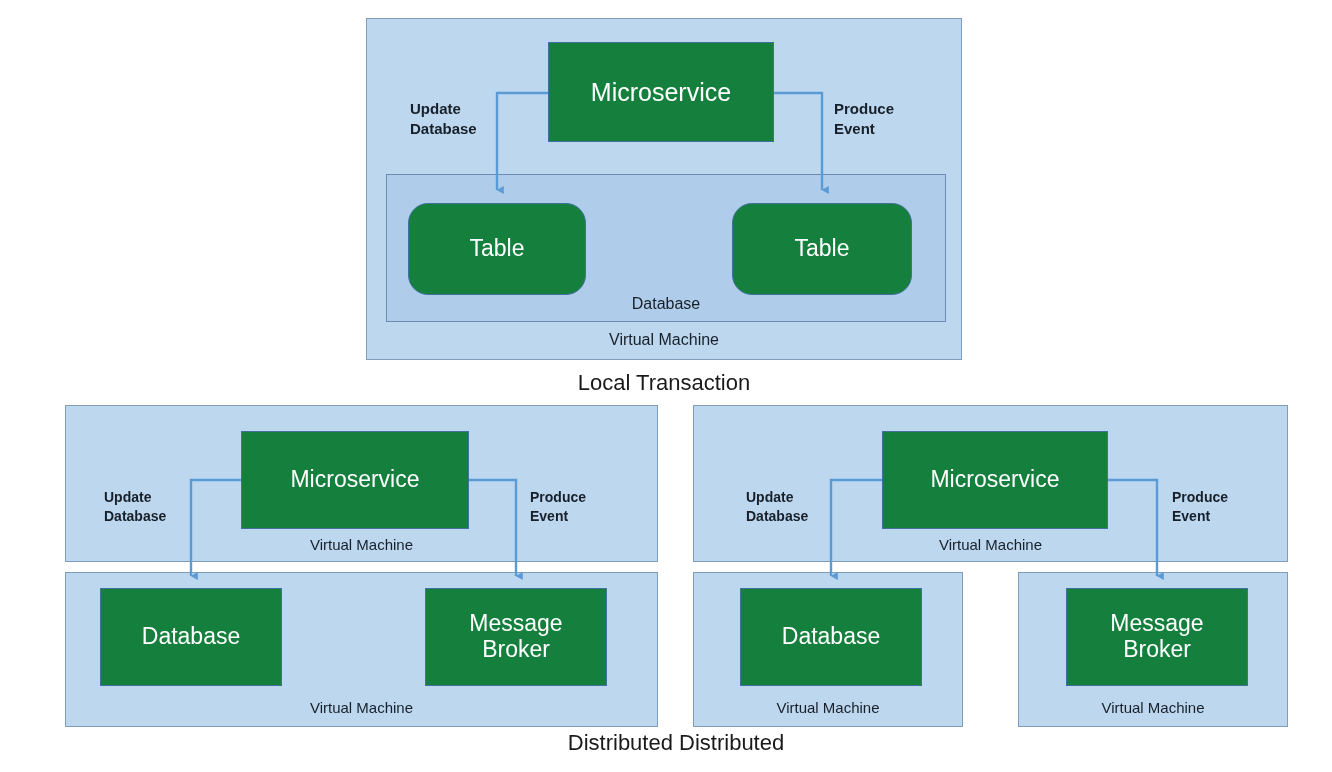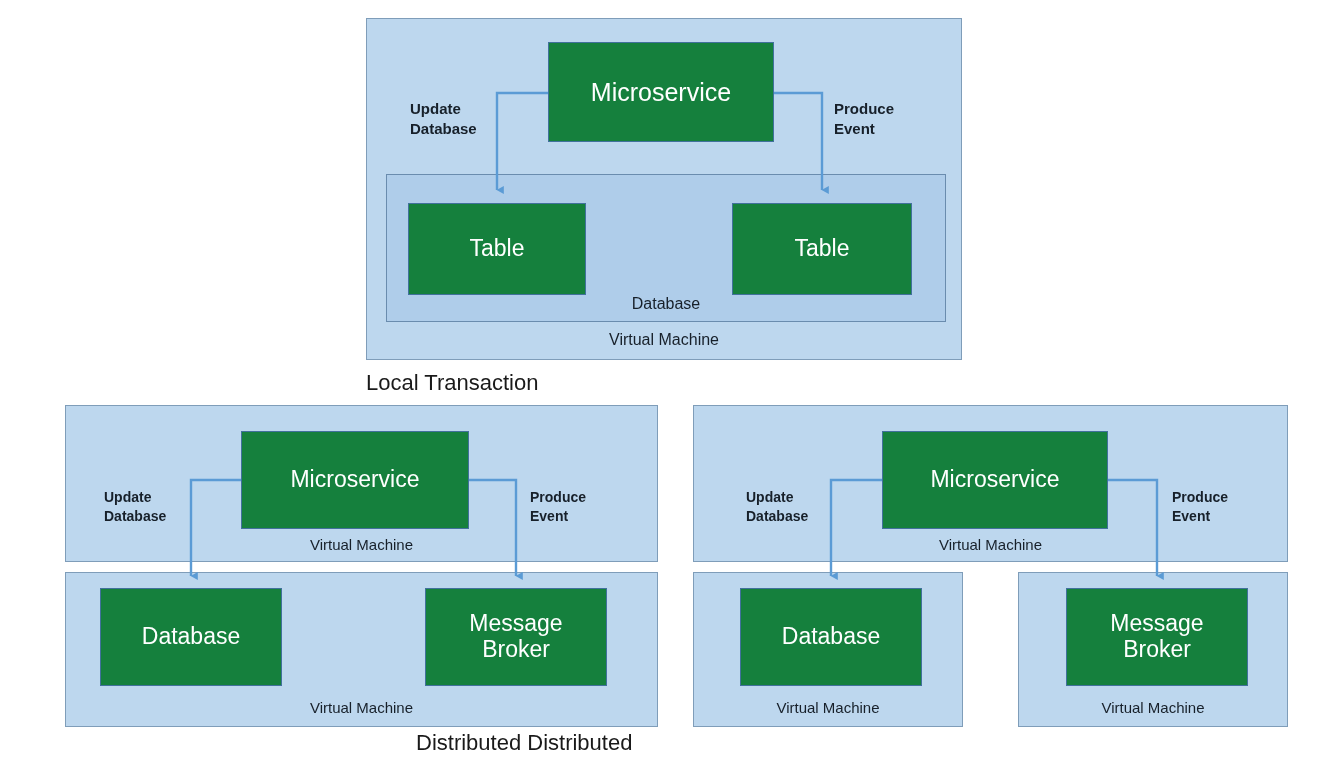--- a/index.html
+++ b/index.html
@@ -35,21 +35,21 @@
     box-sizing: border-box;
     color: #FFFFFF;
     display: flex;
     align-items: center;
     justify-content: center;
     text-align: center;
     line-height: 1.12;
   }
   .node.big  { font-size: 25px; }
   .node.mid  { font-size: 23px; }
-  .node.tbl  { font-size: 23px; }
+  .node.tbl  { font-size: 23px; border-radius: 20px; }
 
   
   .caption-in {
     position: absolute;
     left: 0;
     right: 0;
     text-align: center;
     color: #17202A;
     font-size: 16px;
   }
@@ -62,21 +62,21 @@
     font-size: 15px;
     line-height: 1.35;
     white-space: nowrap;
     font-weight: bold;
   }
   .edge-label.sm { font-size: 14px; }
 
   
   .fig-caption {
     position: absolute;
-    text-align: left;
+    text-align: center;
     color: #1A1A1A;
     font-size: 22px;
     white-space: nowrap;
   }
 
   
   .connectors {
     position: absolute;
     left: 0;
     top: 0;

